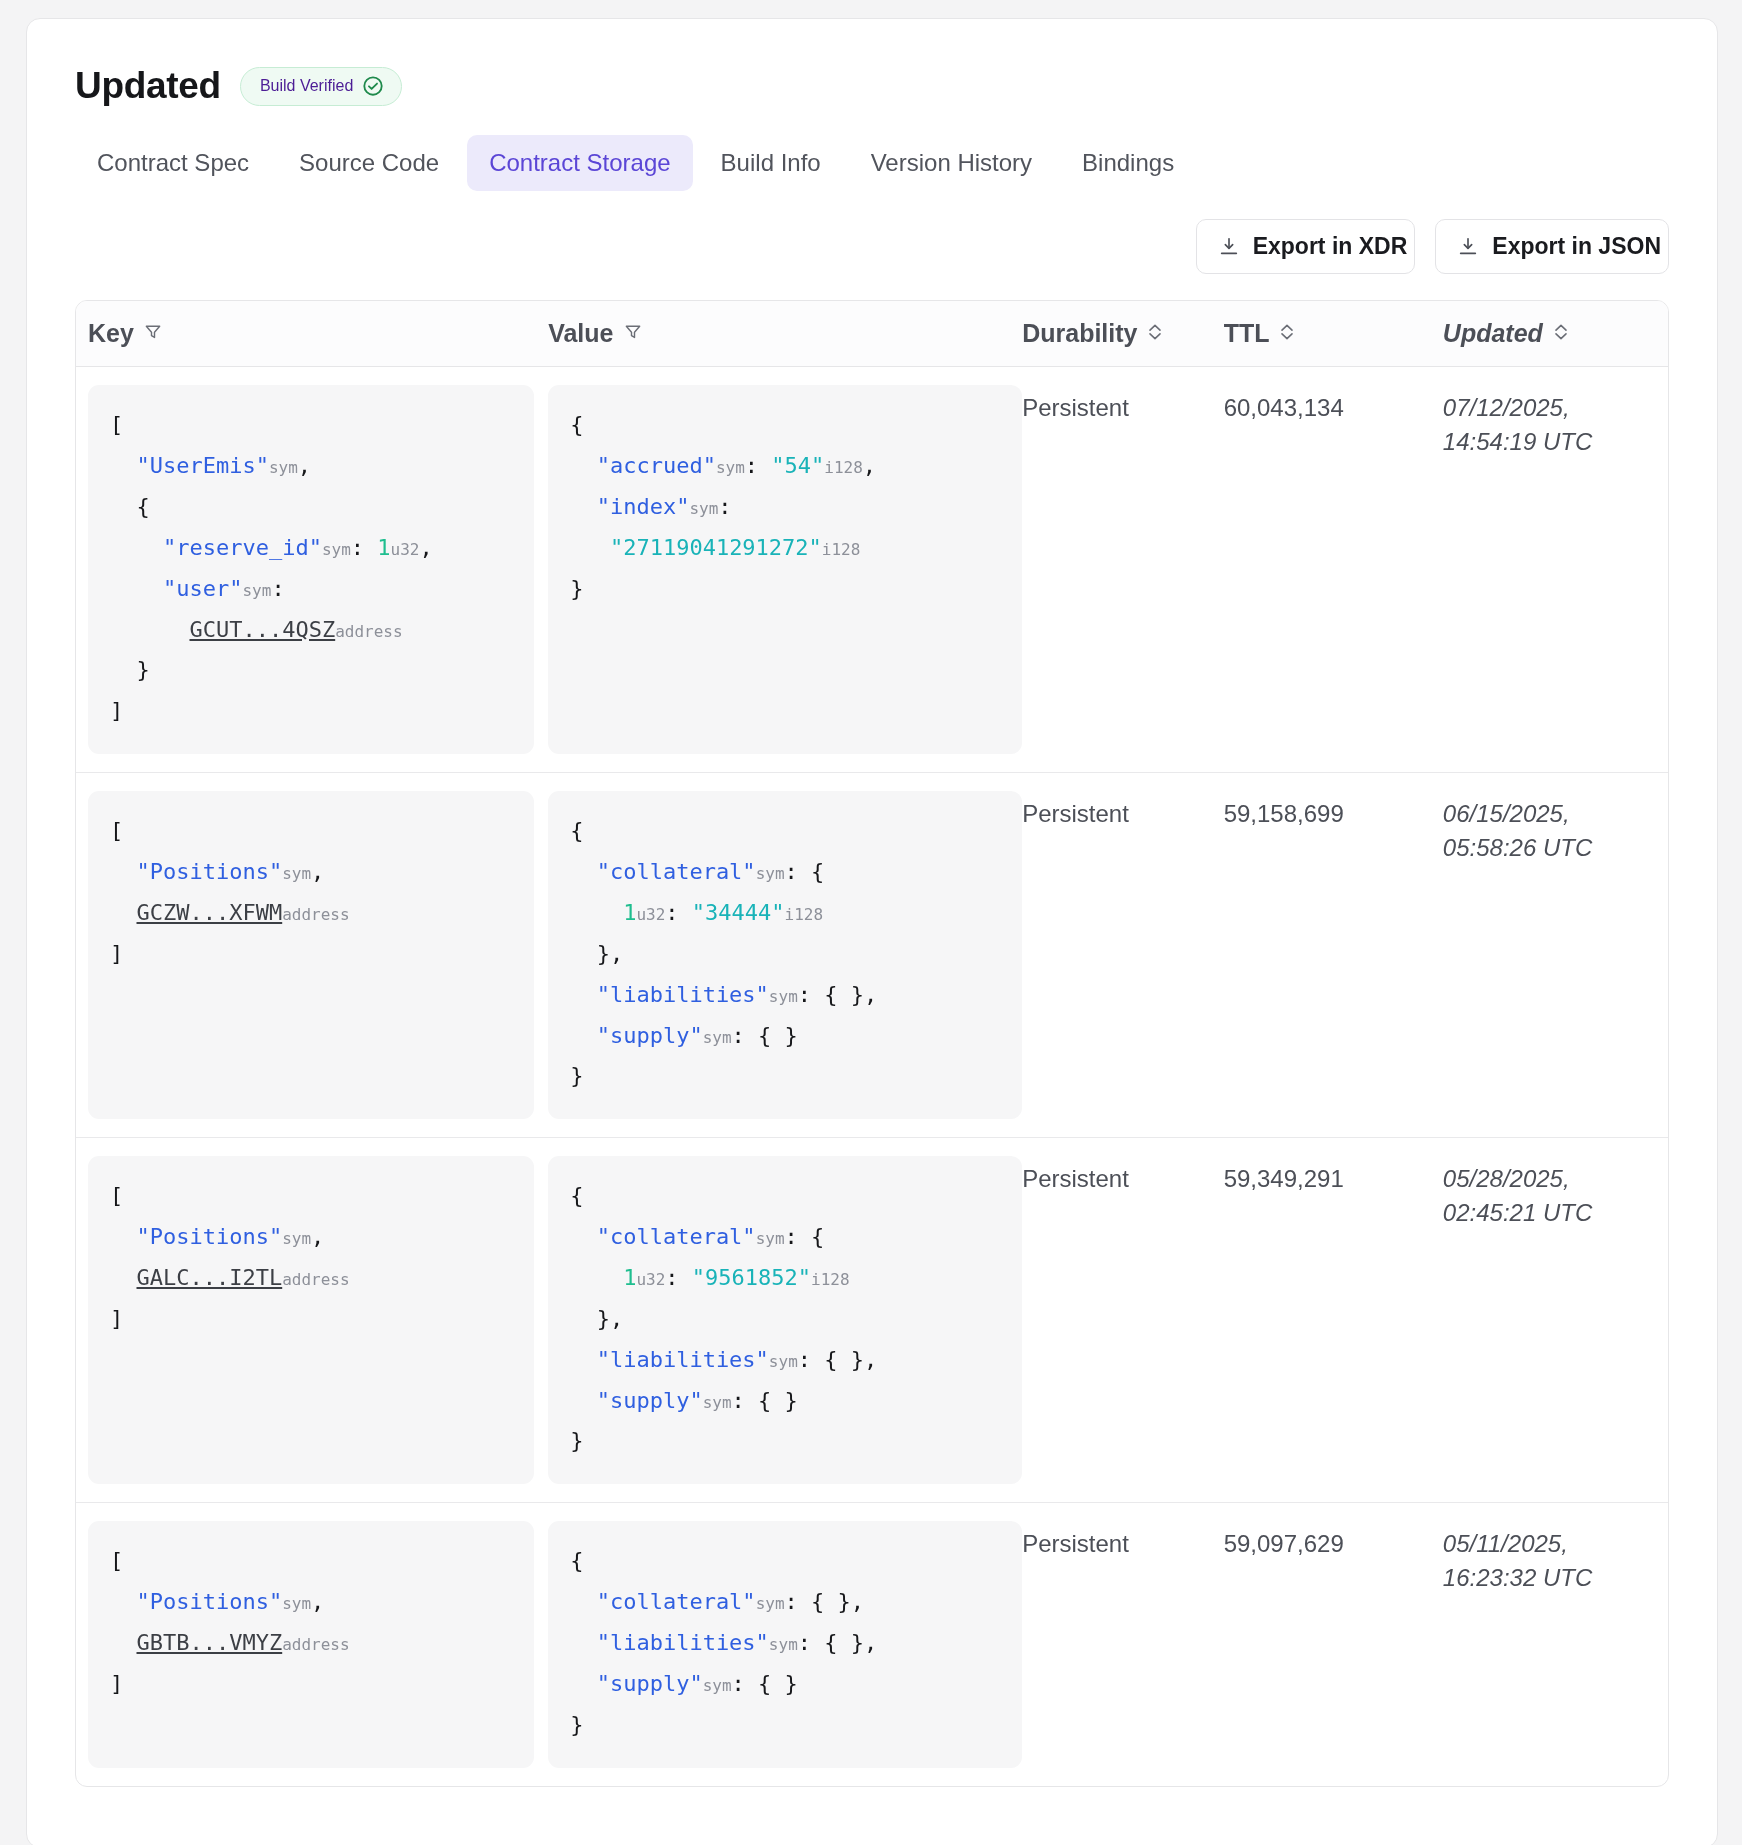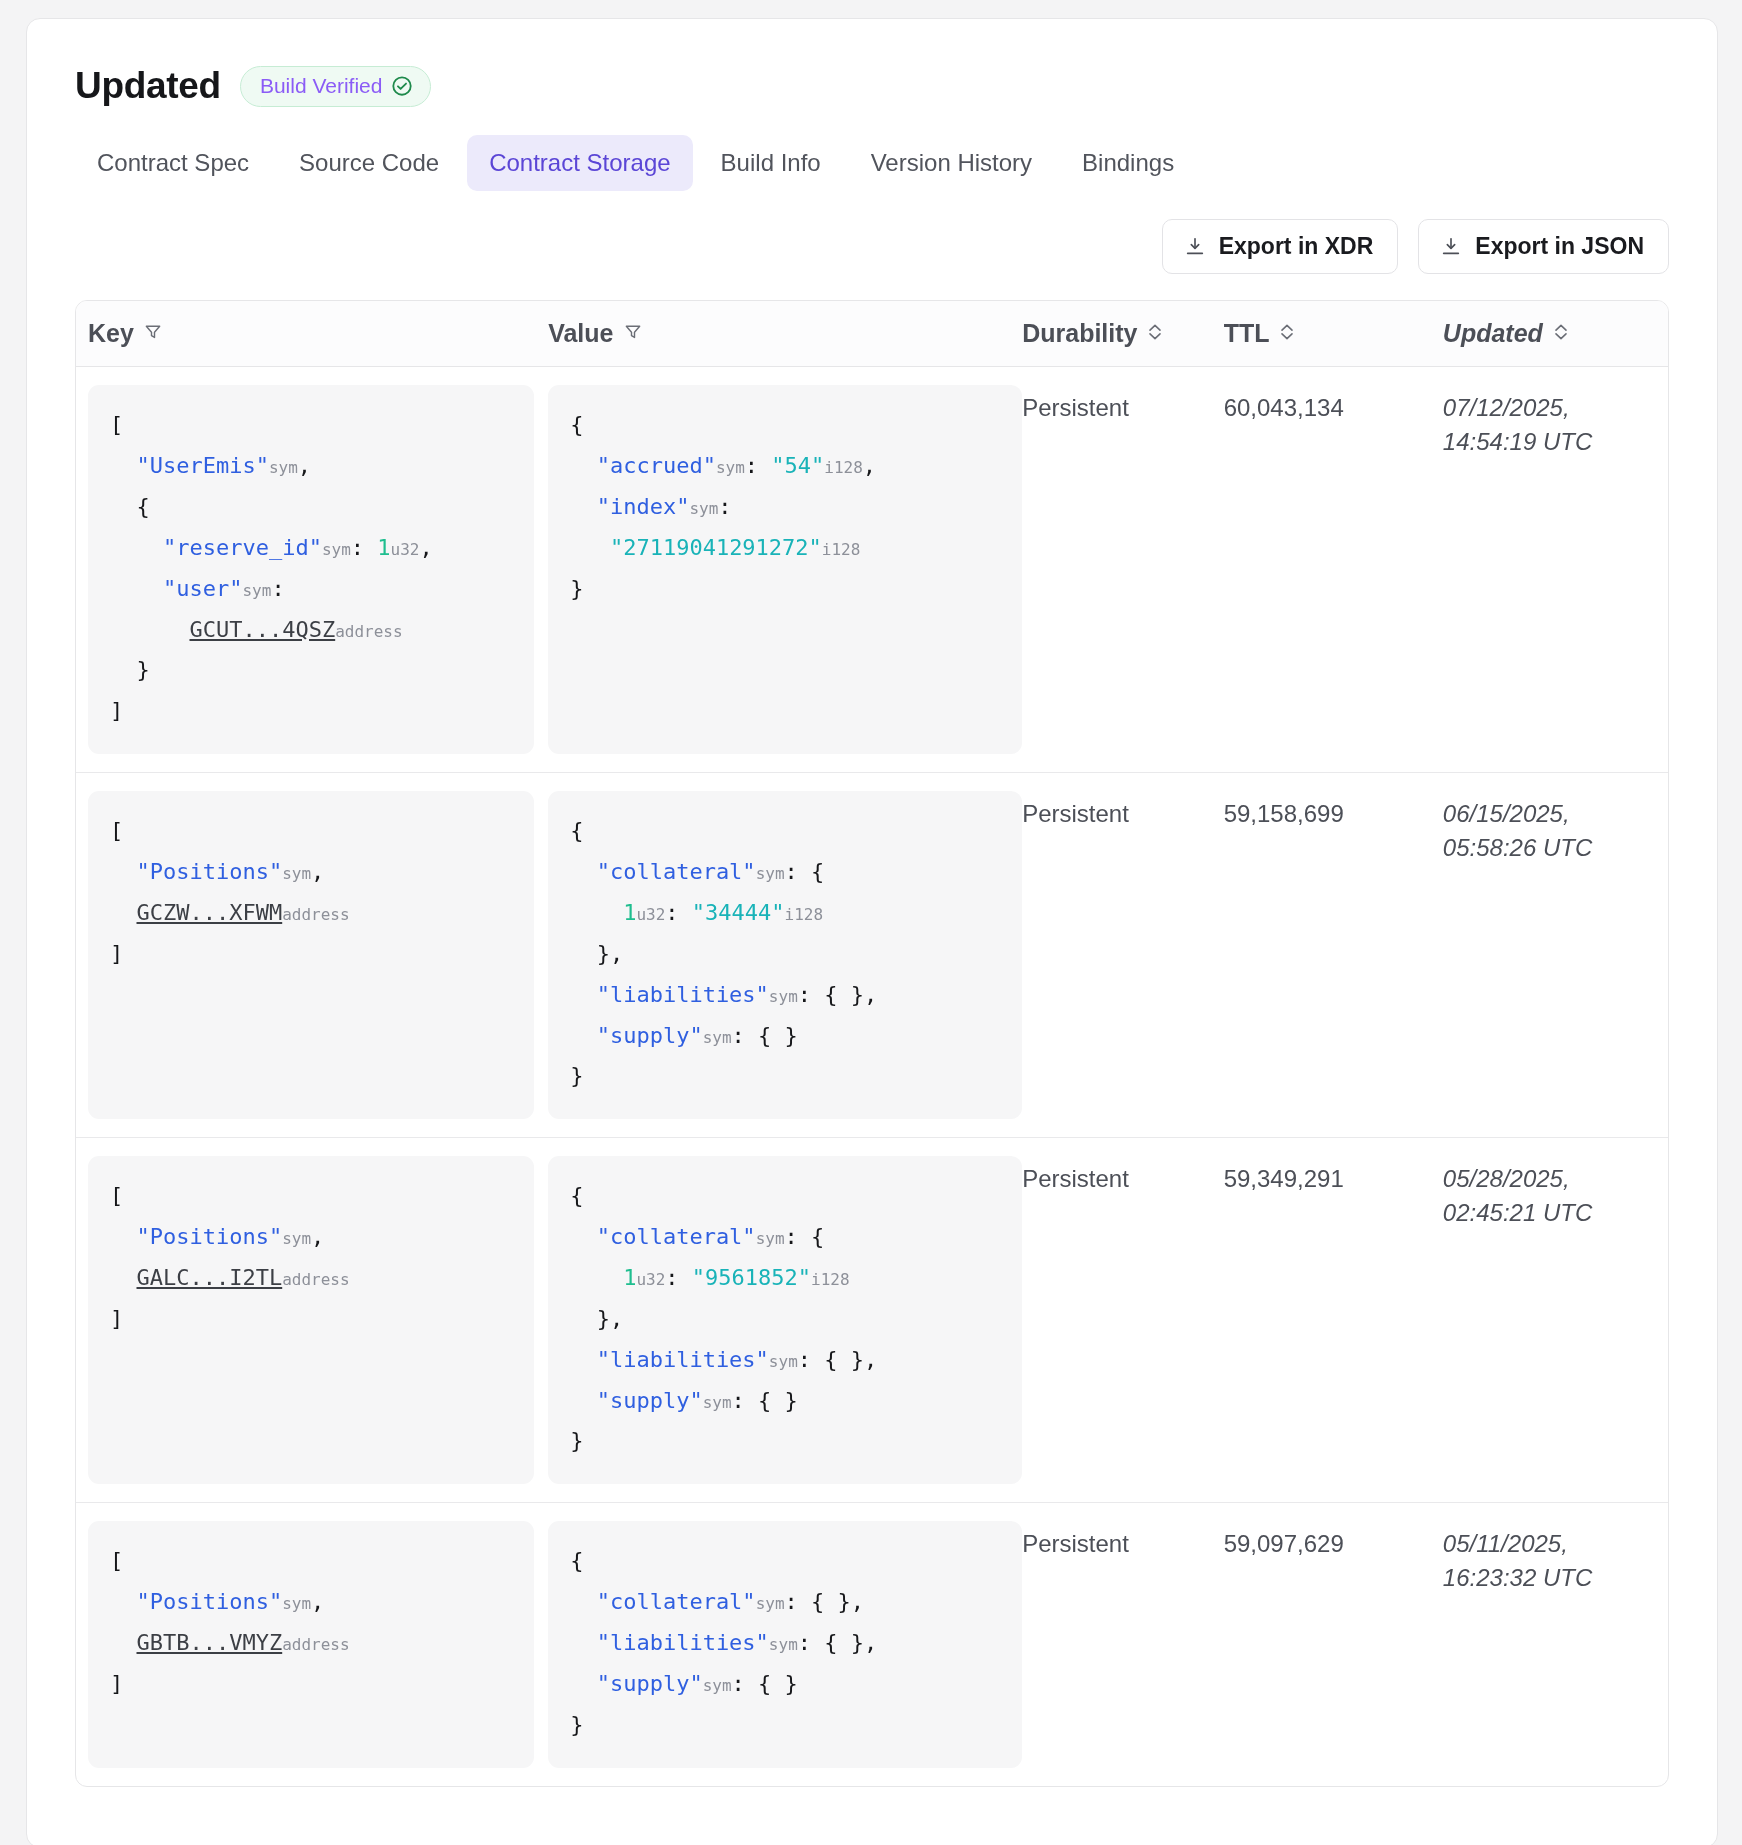--- a/index.html
+++ b/index.html
@@ -29,22 +29,22 @@
     font-weight: bold;
     color: #16171a;
     letter-spacing: -0.3px;
   }
   .badge {
     display: inline-flex; align-items: center; gap: 9px;
     background: #effaf3;
     border: 1px solid #c6ecd4;
     border-radius: 999px;
     padding: 7px 17px 8px 19px;
-    color: #8b5cf6;
-    font-size: 21px;
+    color: #4c1d95;
+    font-size: 16px;
     font-weight: 500;
   }
   .badge svg { display: block; }
 
   
   .tabs {
     display: flex; align-items: center;
     gap: 6px;
     margin-top: 28px;
   }
@@ -65,21 +65,21 @@
   
   .actions {
     display: flex; justify-content: flex-end; gap: 20px;
     margin-top: 28px;
   }
   .btn {
     display: inline-flex; align-items: center; gap: 13px;
     border: 1px solid #e3e3e6;
     background: #ffffff;
     border-radius: 10px;
-    padding: 13px 24px 13px 21px;
+    padding: 13px 7px 13px 21px;
     font-size: 23px;
     font-weight: bold;
     color: #1a1b1f;
     cursor: pointer;
   }
   .btn svg { display: block; }
 
   
   .table {
     margin-top: 26px;

